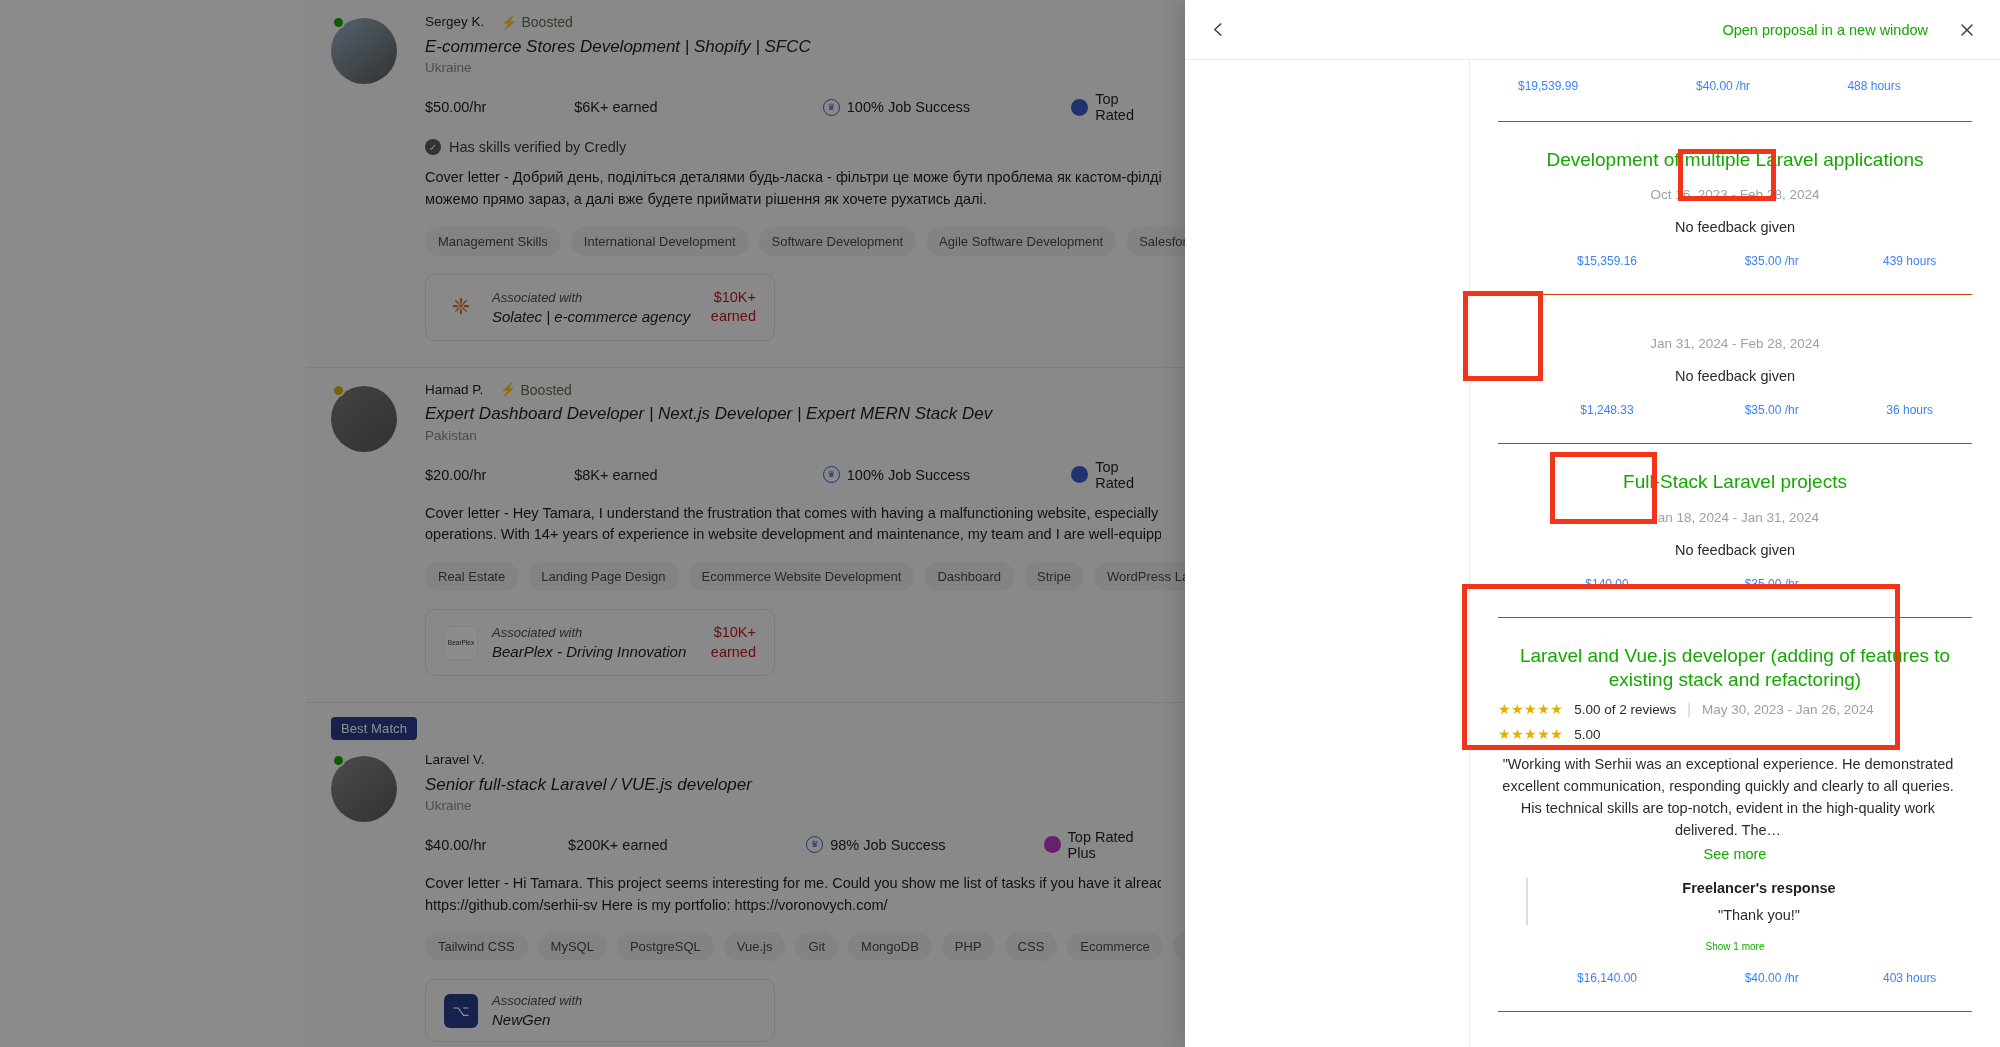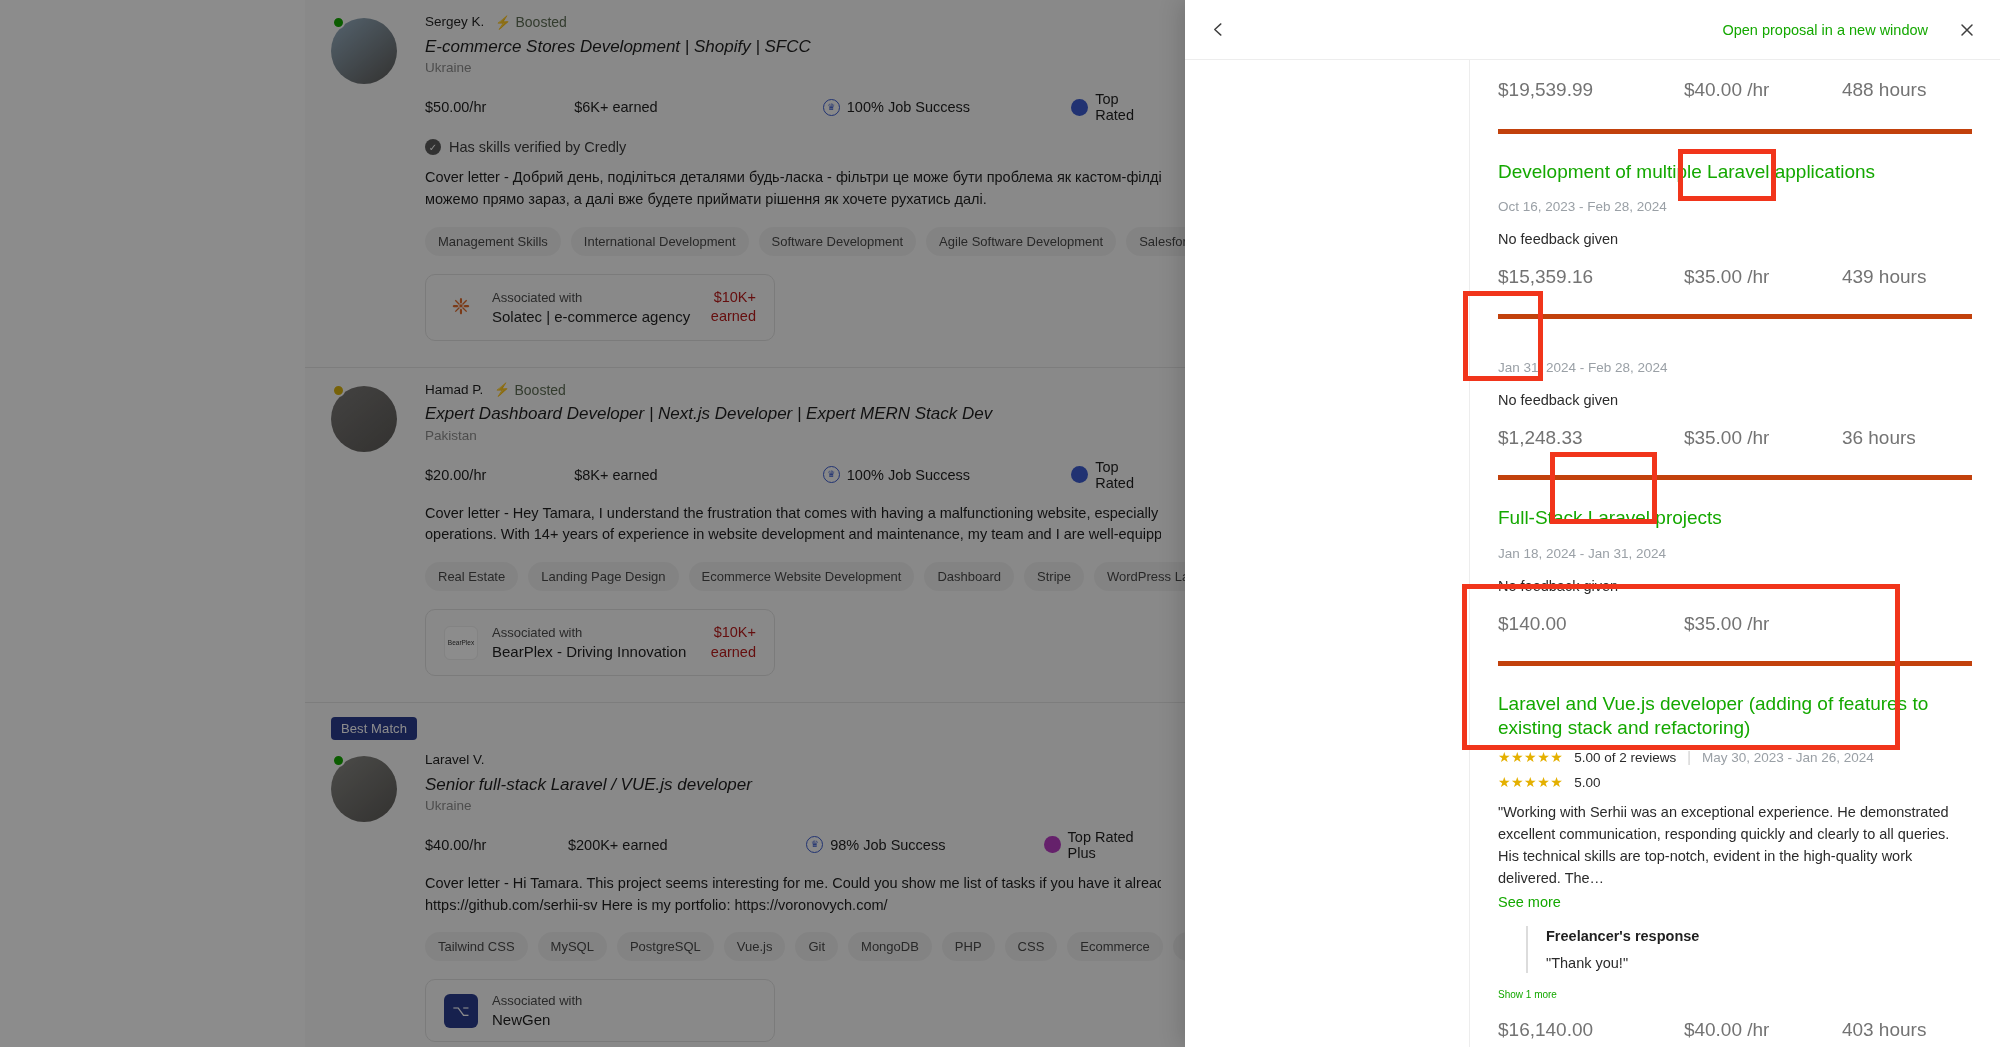--- a/index.html
+++ b/index.html
@@ -56,21 +56,21 @@
   .avatar .ph { position: absolute; inset: 0; }
   .dot {
     position: absolute; left: 1px; top: 2px;
     width: 13px; height: 13px; border-radius: 50%;
     border: 2px solid #fafafa;
   }
   .dot.green { background: #14a800; }
   .dot.amber { background: #d9b310; }
   .info-col { flex: 1 1 auto; min-width: 0; }
 
-  .name-row { display: flex; align-items: center; gap: 11px; line-height: 1.2; }
+  .name-row { display: flex; align-items: center; gap: 17px; line-height: 1.2; }
   .name { font-size: 13.5px; color: #1f1f1f; font-weight: 400; }
   .boost {
     display: flex; align-items: center; gap: 4px;
     color: #5e6d55; font-size: 14px;
   }
   .bolt { color: #3c7ef3; font-size: 13px; }
   .title {
     font-size: 17px; color: #1f1f1f; margin-top: 5px; line-height: 1.25;
     white-space: nowrap;
     font-style: italic;
@@ -118,21 +118,21 @@
     width: 350px; gap: 14px; background: #fafafa;
   }
   .assoc-logo {
     width: 34px; height: 34px; border-radius: 6px;
     display: flex; align-items: center; justify-content: center;
     font-size: 7px; color: #fff; overflow: hidden;
   }
   .assoc-logo.solatec { background: transparent; color: #e06a2b; font-size: 22px; }
   .assoc-logo.bearplex { background: #ffffff; color: #333; border: 1px solid #eee; font-size: 6.5px; }
   .assoc-logo.newgen { background: #2b3c8f; color: #fff; font-size: 15px; }
-  .assoc-txt { flex: 1 1 auto; }
+  .assoc-txt { flex: 1 1 auto; font-style: italic; }
   .assoc-label { font-size: 13px; color: #4d4d4d; }
   .assoc-name { font-size: 15px; color: #1f1f1f; margin-top: 3px; }
   .assoc-earned { text-align: right; font-size: 14.5px; color: #b91c1c; line-height: 1.35; }
 
   
   .dim {
     position: absolute; left: 0; top: 0; width: 1185px; height: 1047px;
     background: rgba(0,0,0,0.45);
     pointer-events: none;
   }
@@ -167,28 +167,28 @@
     color: #3f3f3f; font-size: 20px; background: none; border: none; cursor: pointer;
   }
 
   .panel-body { flex: 1 1 auto; position: relative; overflow: hidden; }
   .panel-cols { display: flex; height: 100%; }
   .panel-left { width: 285px; flex: 0 0 285px; border-right: 1px solid #ededed; }
   .panel-right { flex: 1 1 auto; position: relative; overflow: hidden; }
 
   .hist-list { padding: 0 28px; }
   .hist-row0 { padding: 0 0 28px 0; }
-  .hist-item { padding: 26px 0 26px 0; border-top: 5px solid #c2410c; }
+  .hist-item { padding: 26px 0 26px 0; border-top: 1px solid #c2410c; text-align: center; }
   .hist-title {
     color: #14a800; font-size: 19px; line-height: 1.28; cursor: pointer;
     font-weight: 400;
   }
   .hist-dates { color: #9aa0a6; font-size: 13.5px; margin-top: 15px; }
   .hist-feedback { color: #2b2b2b; font-size: 14.5px; margin-top: 17px; }
-  .hist-meta { display: flex; margin-top: 19px; font-size: 19px; color: #737373; }
+  .hist-meta { display: flex; margin-top: 19px; font-size: 12px; color: #3b82f6; margin-left: 20px; }
   .hist-meta .c1 { width: 200px; }
   .hist-meta .c2 { width: 170px; }
   .hist-meta .c3 { width: 140px; }
 
   .rating-row { display: flex; align-items: center; gap: 11px; margin-top: 9px; }
   .stars { color: #e4b000; font-size: 14px; letter-spacing: .5px; }
   .rating-val { font-size: 13.5px; color: #2b2b2b; }
   .vbar { color: #cfcfcf; font-size: 14px; }
   .rating-dates { color: #9aa0a6; font-size: 13.5px; }
   .sub-rating { display: flex; align-items: center; gap: 11px; margin-top: 9px; }

